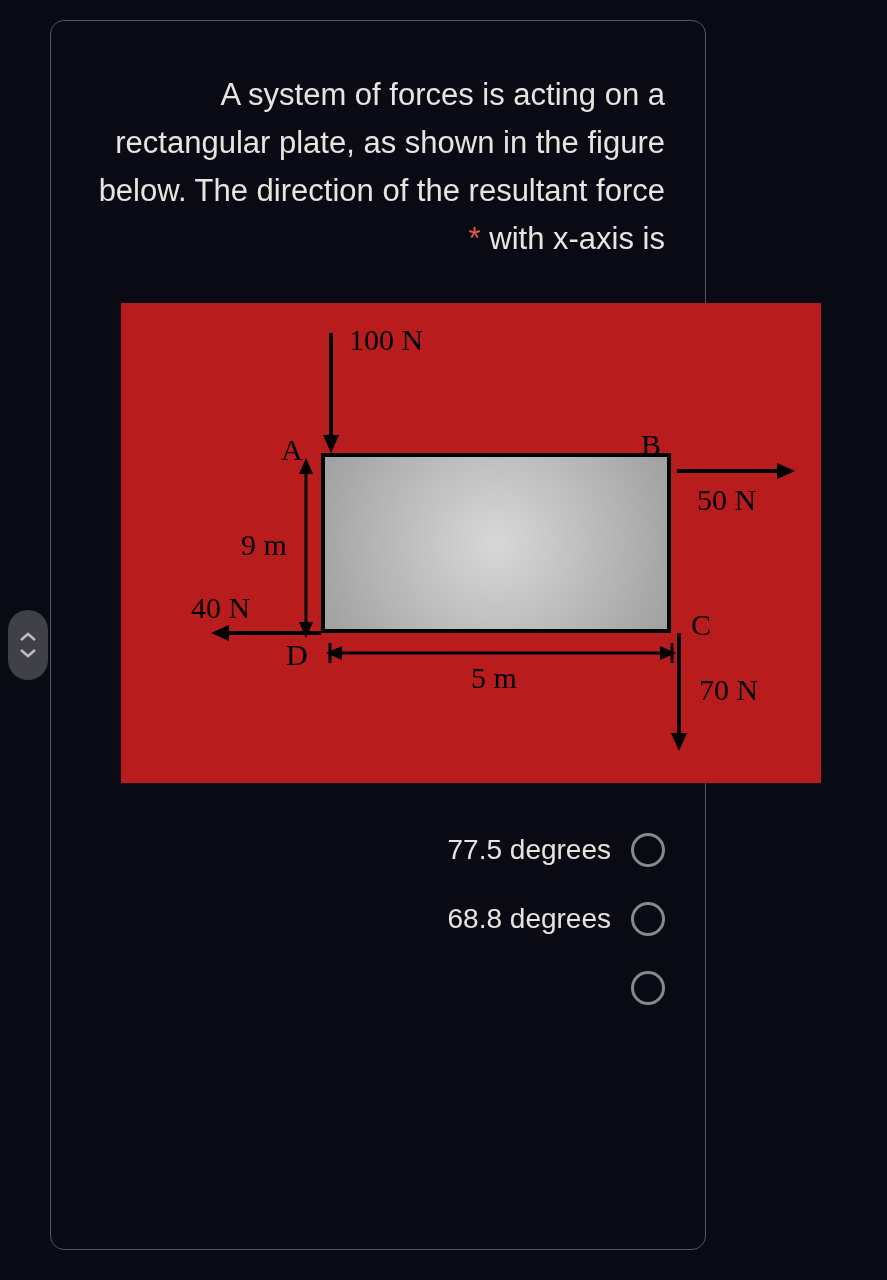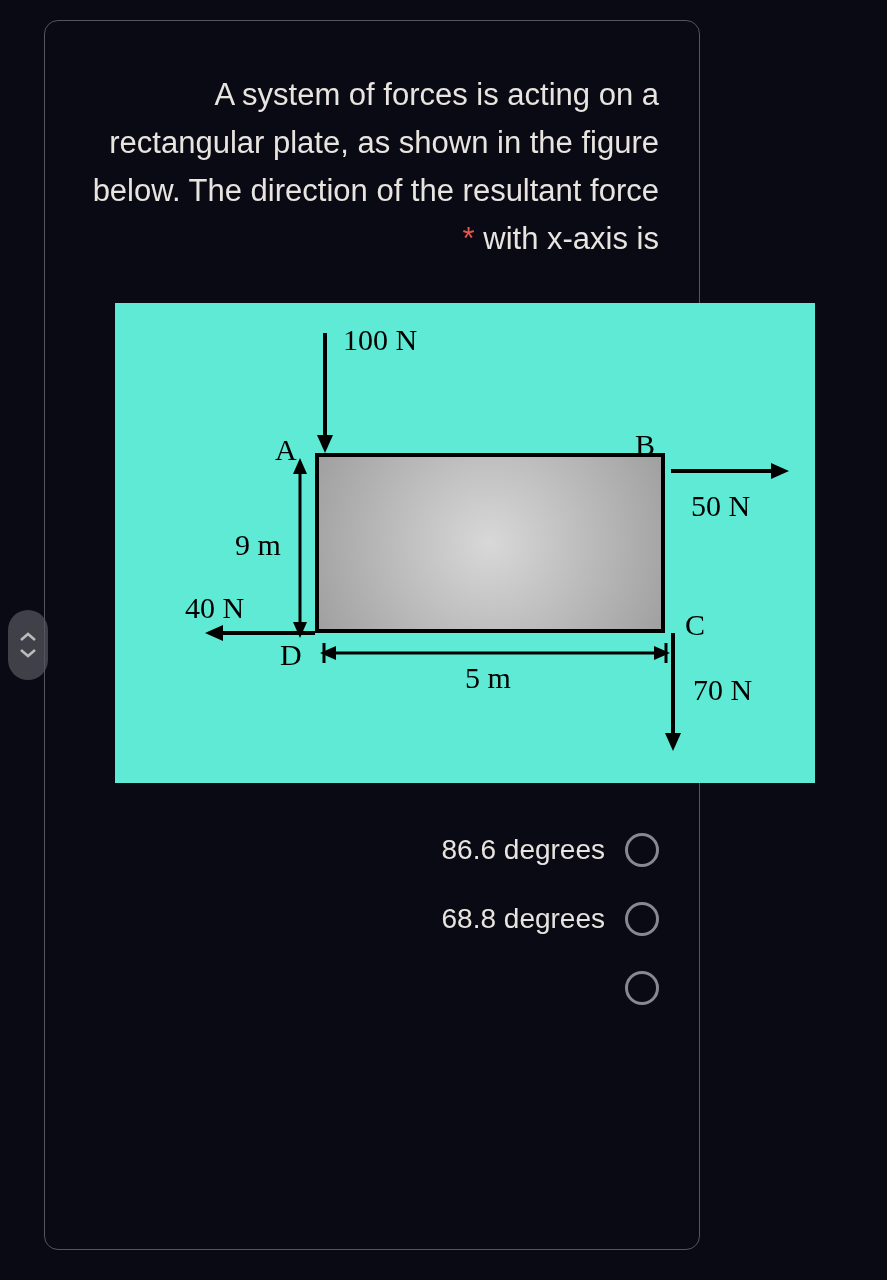--- a/index.html
+++ b/index.html
@@ -6,41 +6,41 @@
   body {
     background: #0a0a14;
     font-family: 'Segoe UI', Arial, sans-serif;
     width: 887px;
     height: 1280px;
     position: relative;
     color: #e8e4e0;
   }
   .card {
     position: absolute;
-    left: 44px;
+    left: 50px;
     top: 20px;
     width: 656px;
     height: 1230px;
     border: 1px solid #555560;
     border-radius: 14px;
     padding: 50px 40px 40px 40px;
   }
   .question {
     font-size: 31px;
     line-height: 1.55;
     text-align: right;
     color: #e8e4e0;
     font-weight: 300;
     margin-bottom: 40px;
   }
   .asterisk { color: #e05a50; }
   .figure {
     width: 700px;
     height: 480px;
-    background: #5eead4;
+    background: #b91c1c;
     position: relative;
     margin: 0 auto 40px 30px;
   }
   .rect {
     position: absolute;
     left: 200px;
     top: 150px;
     width: 350px;
     height: 180px;
     border: 4px solid #000;
@@ -119,21 +119,21 @@
     <svg class="arrow-100" width="30" height="120">
       <line x1="10" y1="0" x2="10" y2="110" stroke="#000" stroke-width="4"></line>
       <polygon points="10,120 2,102 18,102" fill="#000"></polygon>
     </svg>
     <div class="lbl" style="left:228px; top:20px;">100 N</div>
 
     <svg class="arrow-50" width="120" height="20">
       <line x1="0" y1="10" x2="108" y2="10" stroke="#000" stroke-width="4"></line>
       <polygon points="118,10 100,2 100,18" fill="#000"></polygon>
     </svg>
-    <div class="lbl" style="left:576px; top:180px;margin-top:6px;">50 N</div>
+    <div class="lbl" style="left:576px; top:180px;">50 N</div>
 
     <svg class="arrow-40" width="110" height="20">
       <line x1="110" y1="10" x2="12" y2="10" stroke="#000" stroke-width="4"></line>
       <polygon points="0,10 18,2 18,18" fill="#000"></polygon>
     </svg>
     <div class="lbl" style="left:70px; top:288px;text-align:center;">40 N</div>
 
     <svg class="arrow-70" width="20" height="120">
       <line x1="10" y1="0" x2="10" y2="108" stroke="#000" stroke-width="4"></line>
       <polygon points="10,118 2,100 18,100" fill="#000"></polygon>
@@ -157,21 +157,21 @@
       <polygon points="0,10 16,3 16,17" fill="#000"></polygon>
       <polygon points="350,10 334,3 334,17" fill="#000"></polygon>
       <line x1="4" y1="0" x2="4" y2="20" stroke="#000" stroke-width="3"></line>
       <line x1="346" y1="0" x2="346" y2="20" stroke="#000" stroke-width="3"></line>
     </svg>
     <div class="lbl" style="left:350px; top:358px;">5 m</div>
   </div>
 
   <div class="options">
     <div class="option">
-      <span>86.6 degrees</span>
+      <span>77.5 degrees</span>
       <span class="radio"></span>
     </div>
     <div class="option">
       <span>68.8 degrees</span>
       <span class="radio"></span>
     </div>
     <div class="option">
       <span class="radio"></span>
     </div>
   </div>

